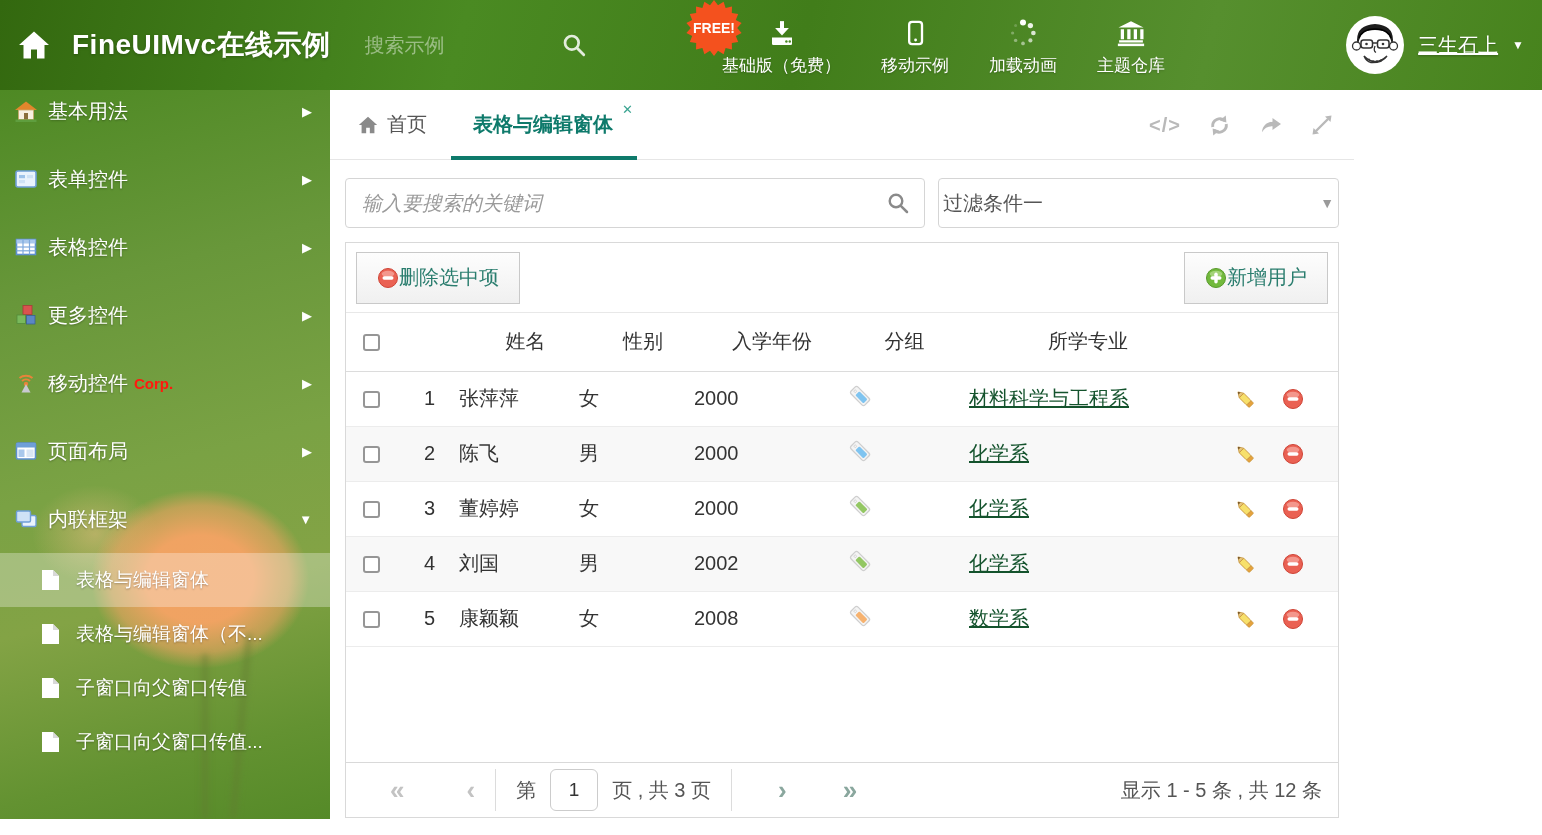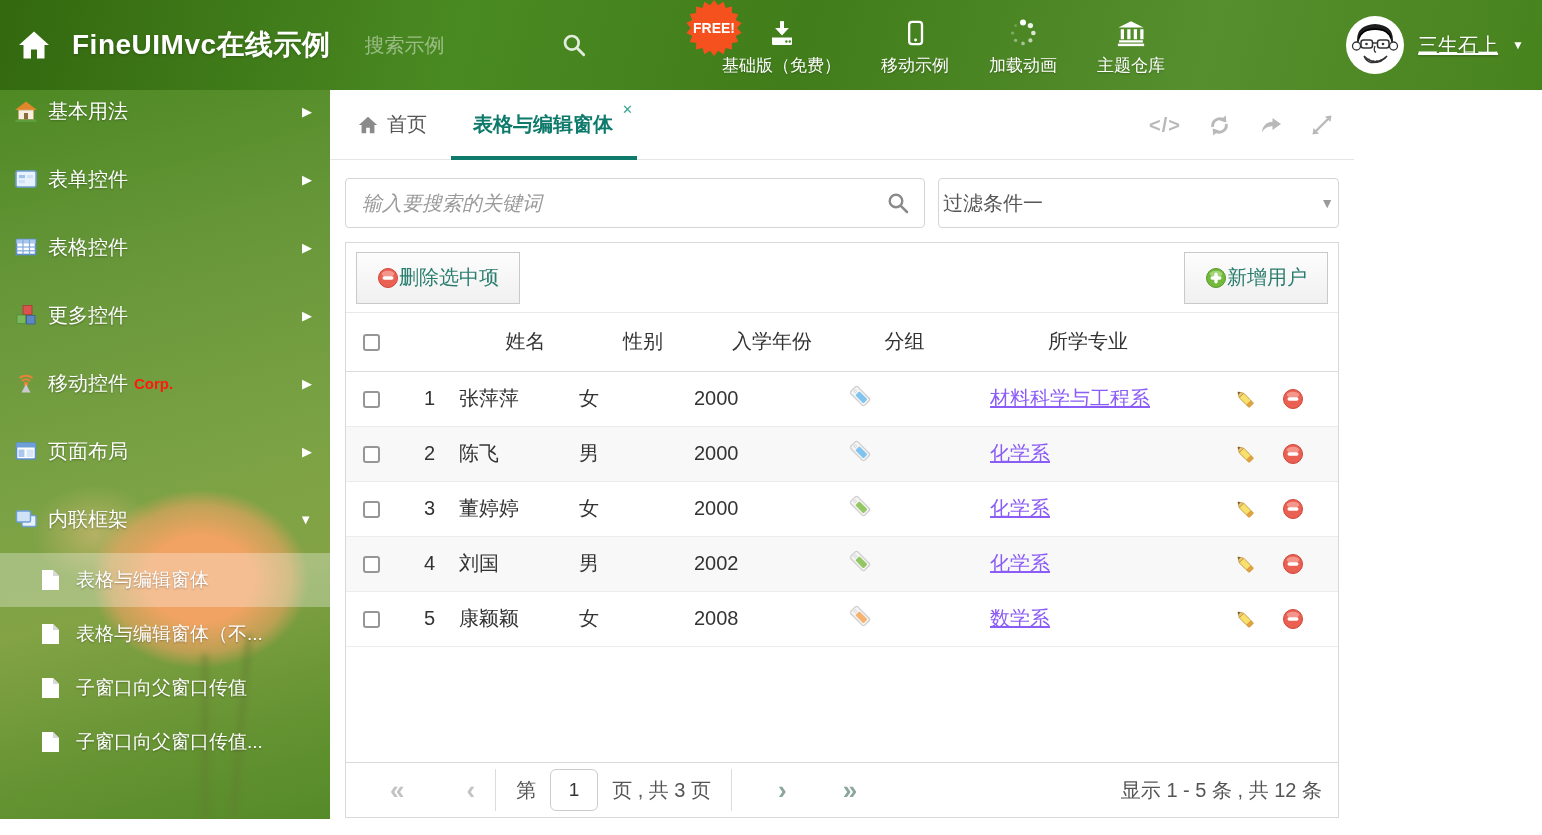--- a/index.html
+++ b/index.html
@@ -87,21 +87,21 @@
   .grid td{height:55px;font-size:20px;color:#333;border-bottom:1px solid #ececec;}
   .grid tbody tr:nth-child(even){background:#f8f8f8;}
   .c-check{text-align:center !important;}
   .c-num{text-align:right;padding-right:16px;color:#333;}
   .pad8{padding-left:8px;}
   .hname,.hgender{padding-left:30px;}
   .hyear{padding-left:18px;}
   .hgroup,.hmajor{padding-left:8px;}
   .cb{display:inline-block;width:17px;height:17px;border:2px solid #969696;border-radius:3px;
     background:#fff;cursor:pointer;vertical-align:middle;}
-  .lnk{color:#8b5cf6;text-decoration:underline;cursor:pointer;margin-left:21px;}
+  .lnk{color:#14532d;text-decoration:underline;cursor:pointer;}
   .acts{text-align:right;padding-right:34px;white-space:nowrap;}
   .act{display:inline-block;width:22px;height:22px;margin-left:20px;cursor:pointer;vertical-align:middle;}
   .tagwrap{display:inline-block;width:24px;height:24px;margin-left:6px;}
 
   .filler{flex:1 1 auto;}
   .pager{height:55px;flex:0 0 auto;border-top:1px solid #d9d9d9;display:flex;align-items:center;
     padding:0 16px;font-size:20px;color:#555;}
   .pg-ico{font-size:26px;font-weight:bold;cursor:pointer;line-height:1;}
   .pg-disabled{color:#c3c3c3;}
   .pg-enabled{color:#8aa79e;}

